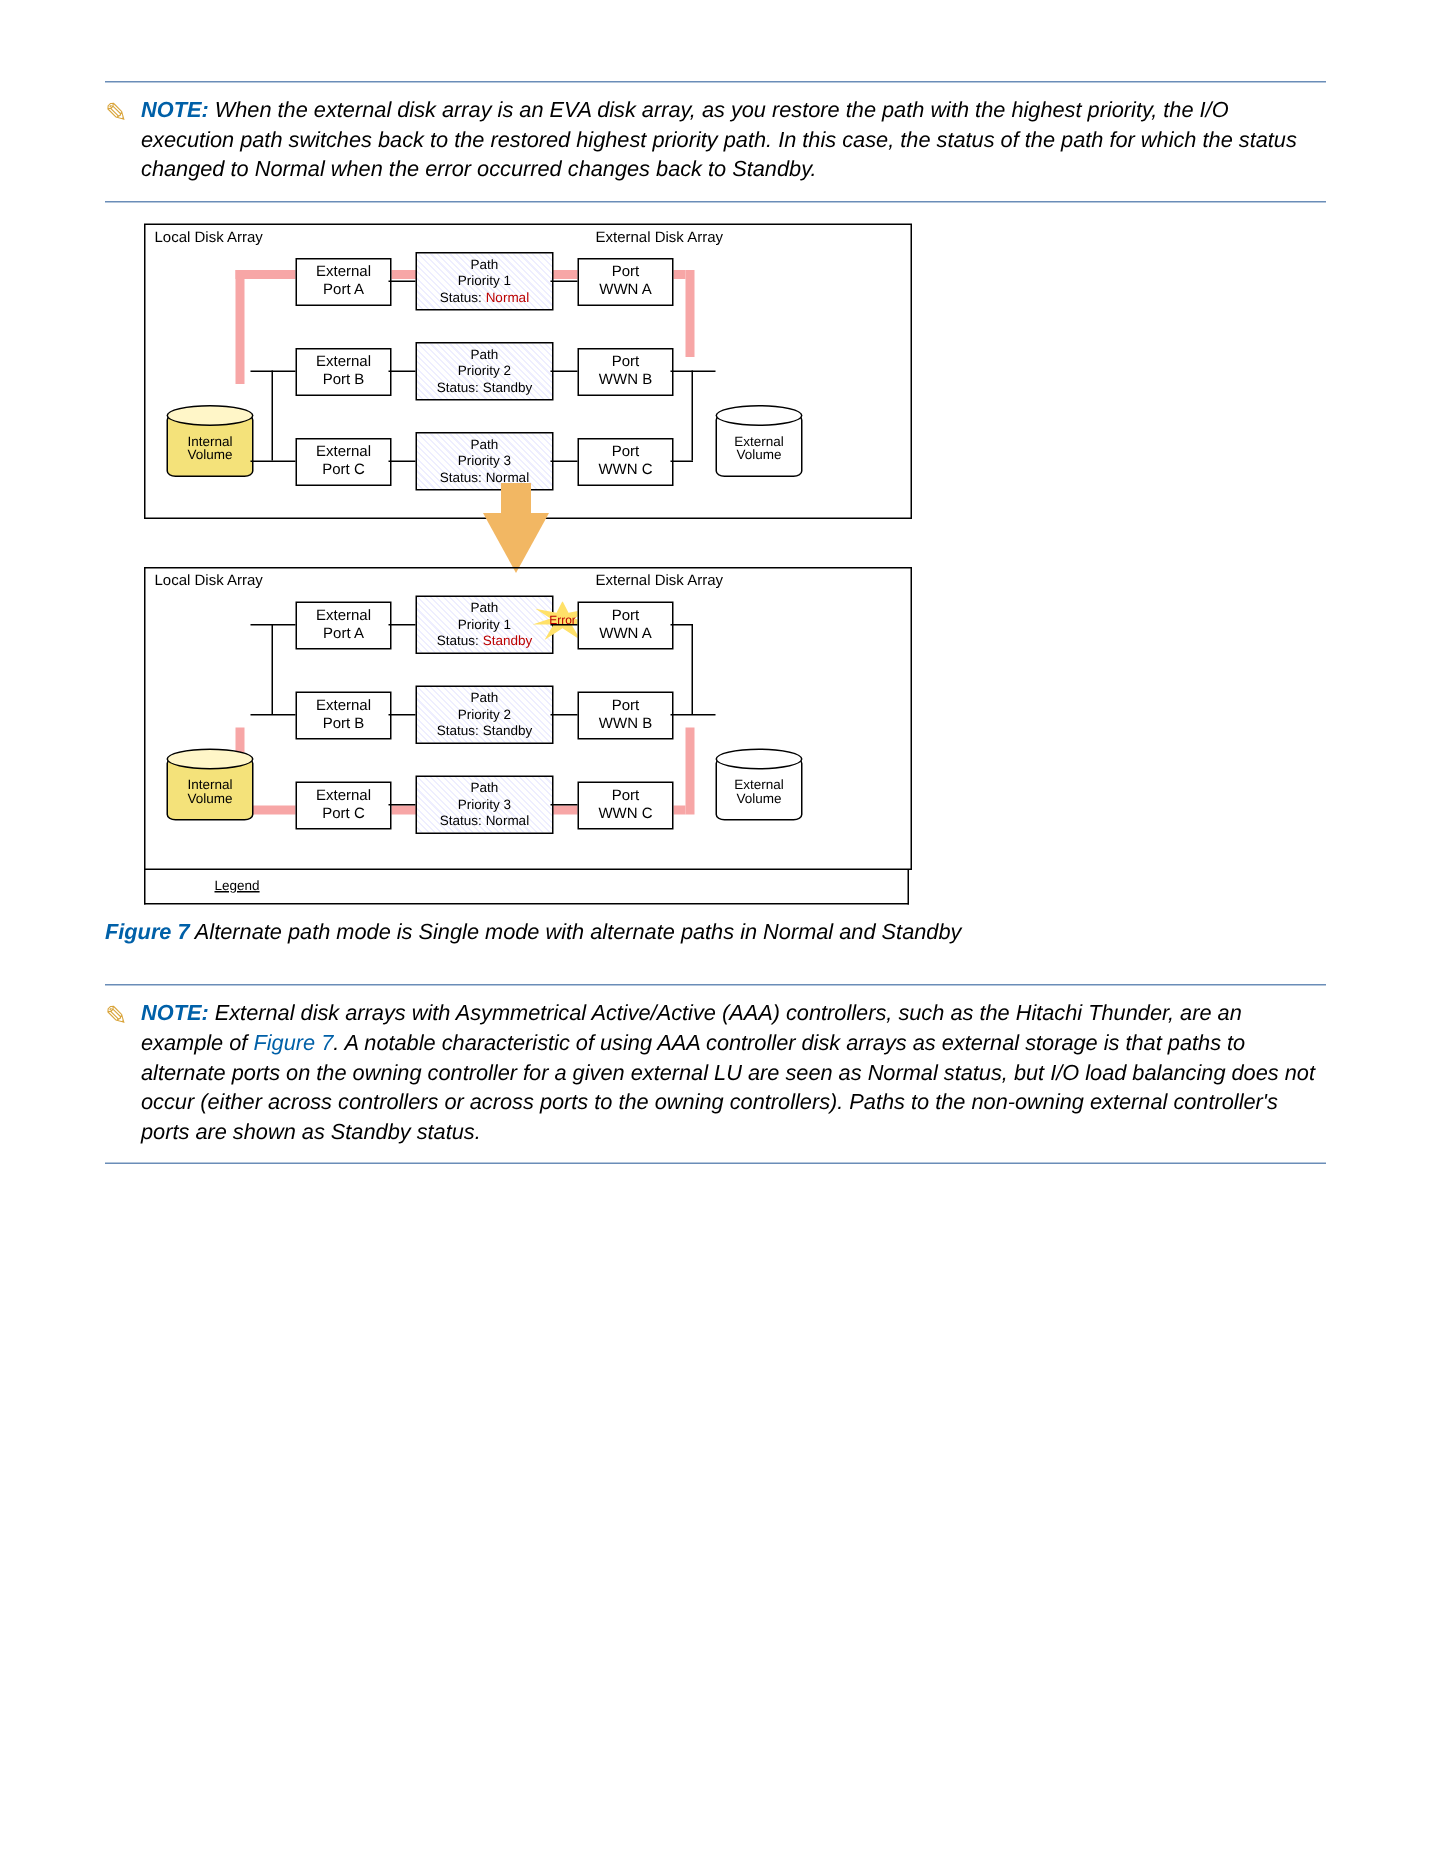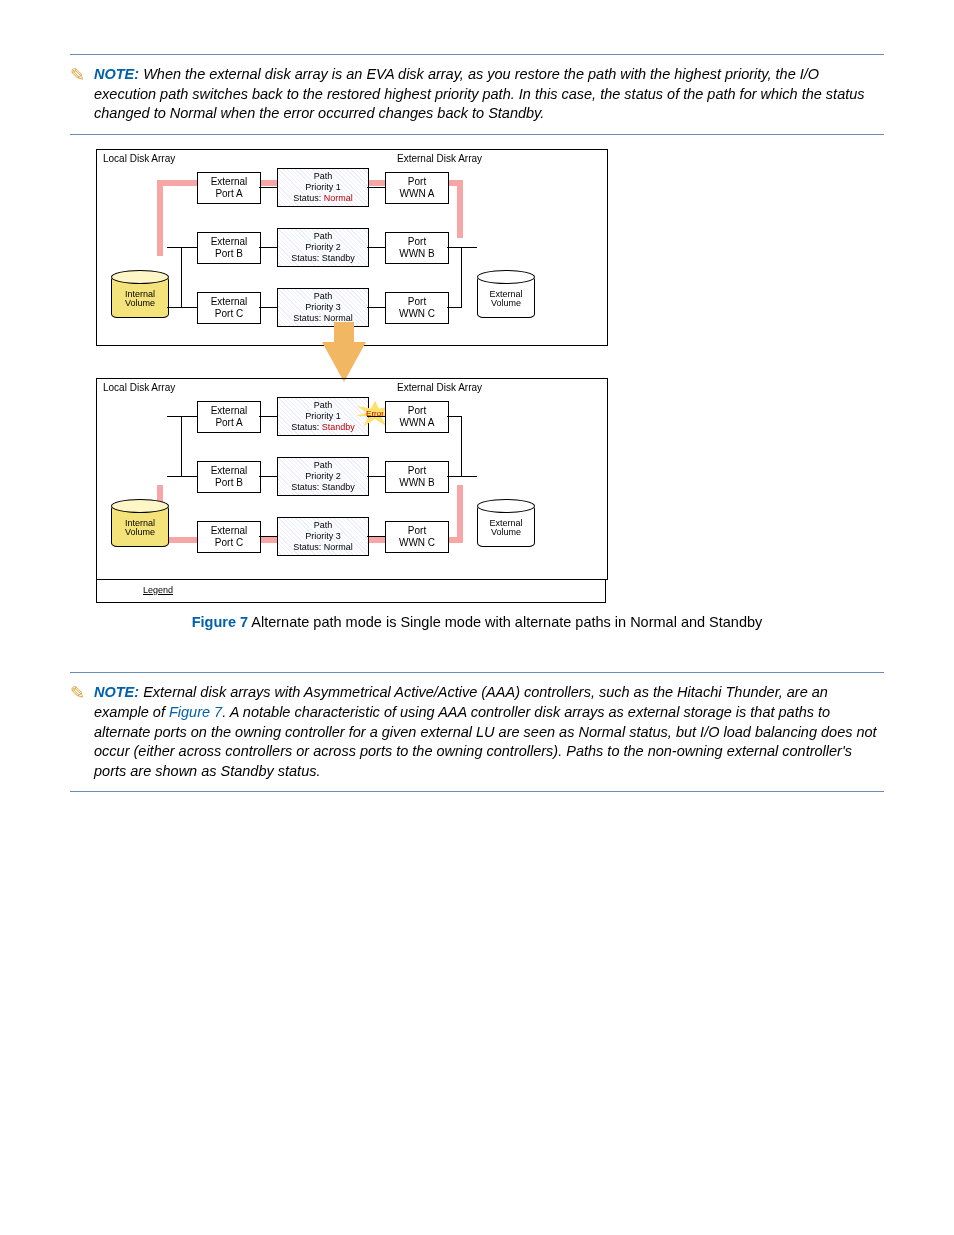--- a/index.html
+++ b/index.html
@@ -26,21 +26,21 @@
     width: 24px;
     flex: 0 0 24px;
     text-align:left;
     line-height:1.2;
   }
   .note-label {
     color: #0060a8;
     font-weight: bold;
   }
   .note-text { flex:1;font-style:italic; }
-  .figure-caption { text-align:center; margin: 10px 0 40px 0; }
+  .figure-caption { margin: 10px 0 24px 0; font-style: italic; }
   .fig-label { color:#0060a8; font-weight:bold; }
   .xref { color:#0060a8; }
 
   
   .diagram-wrap { margin: 0 0 4px 26px; }
   .dia-block {
     position: relative;
     border: 1px solid #000;
     width: 510px;
     height: 195px;

